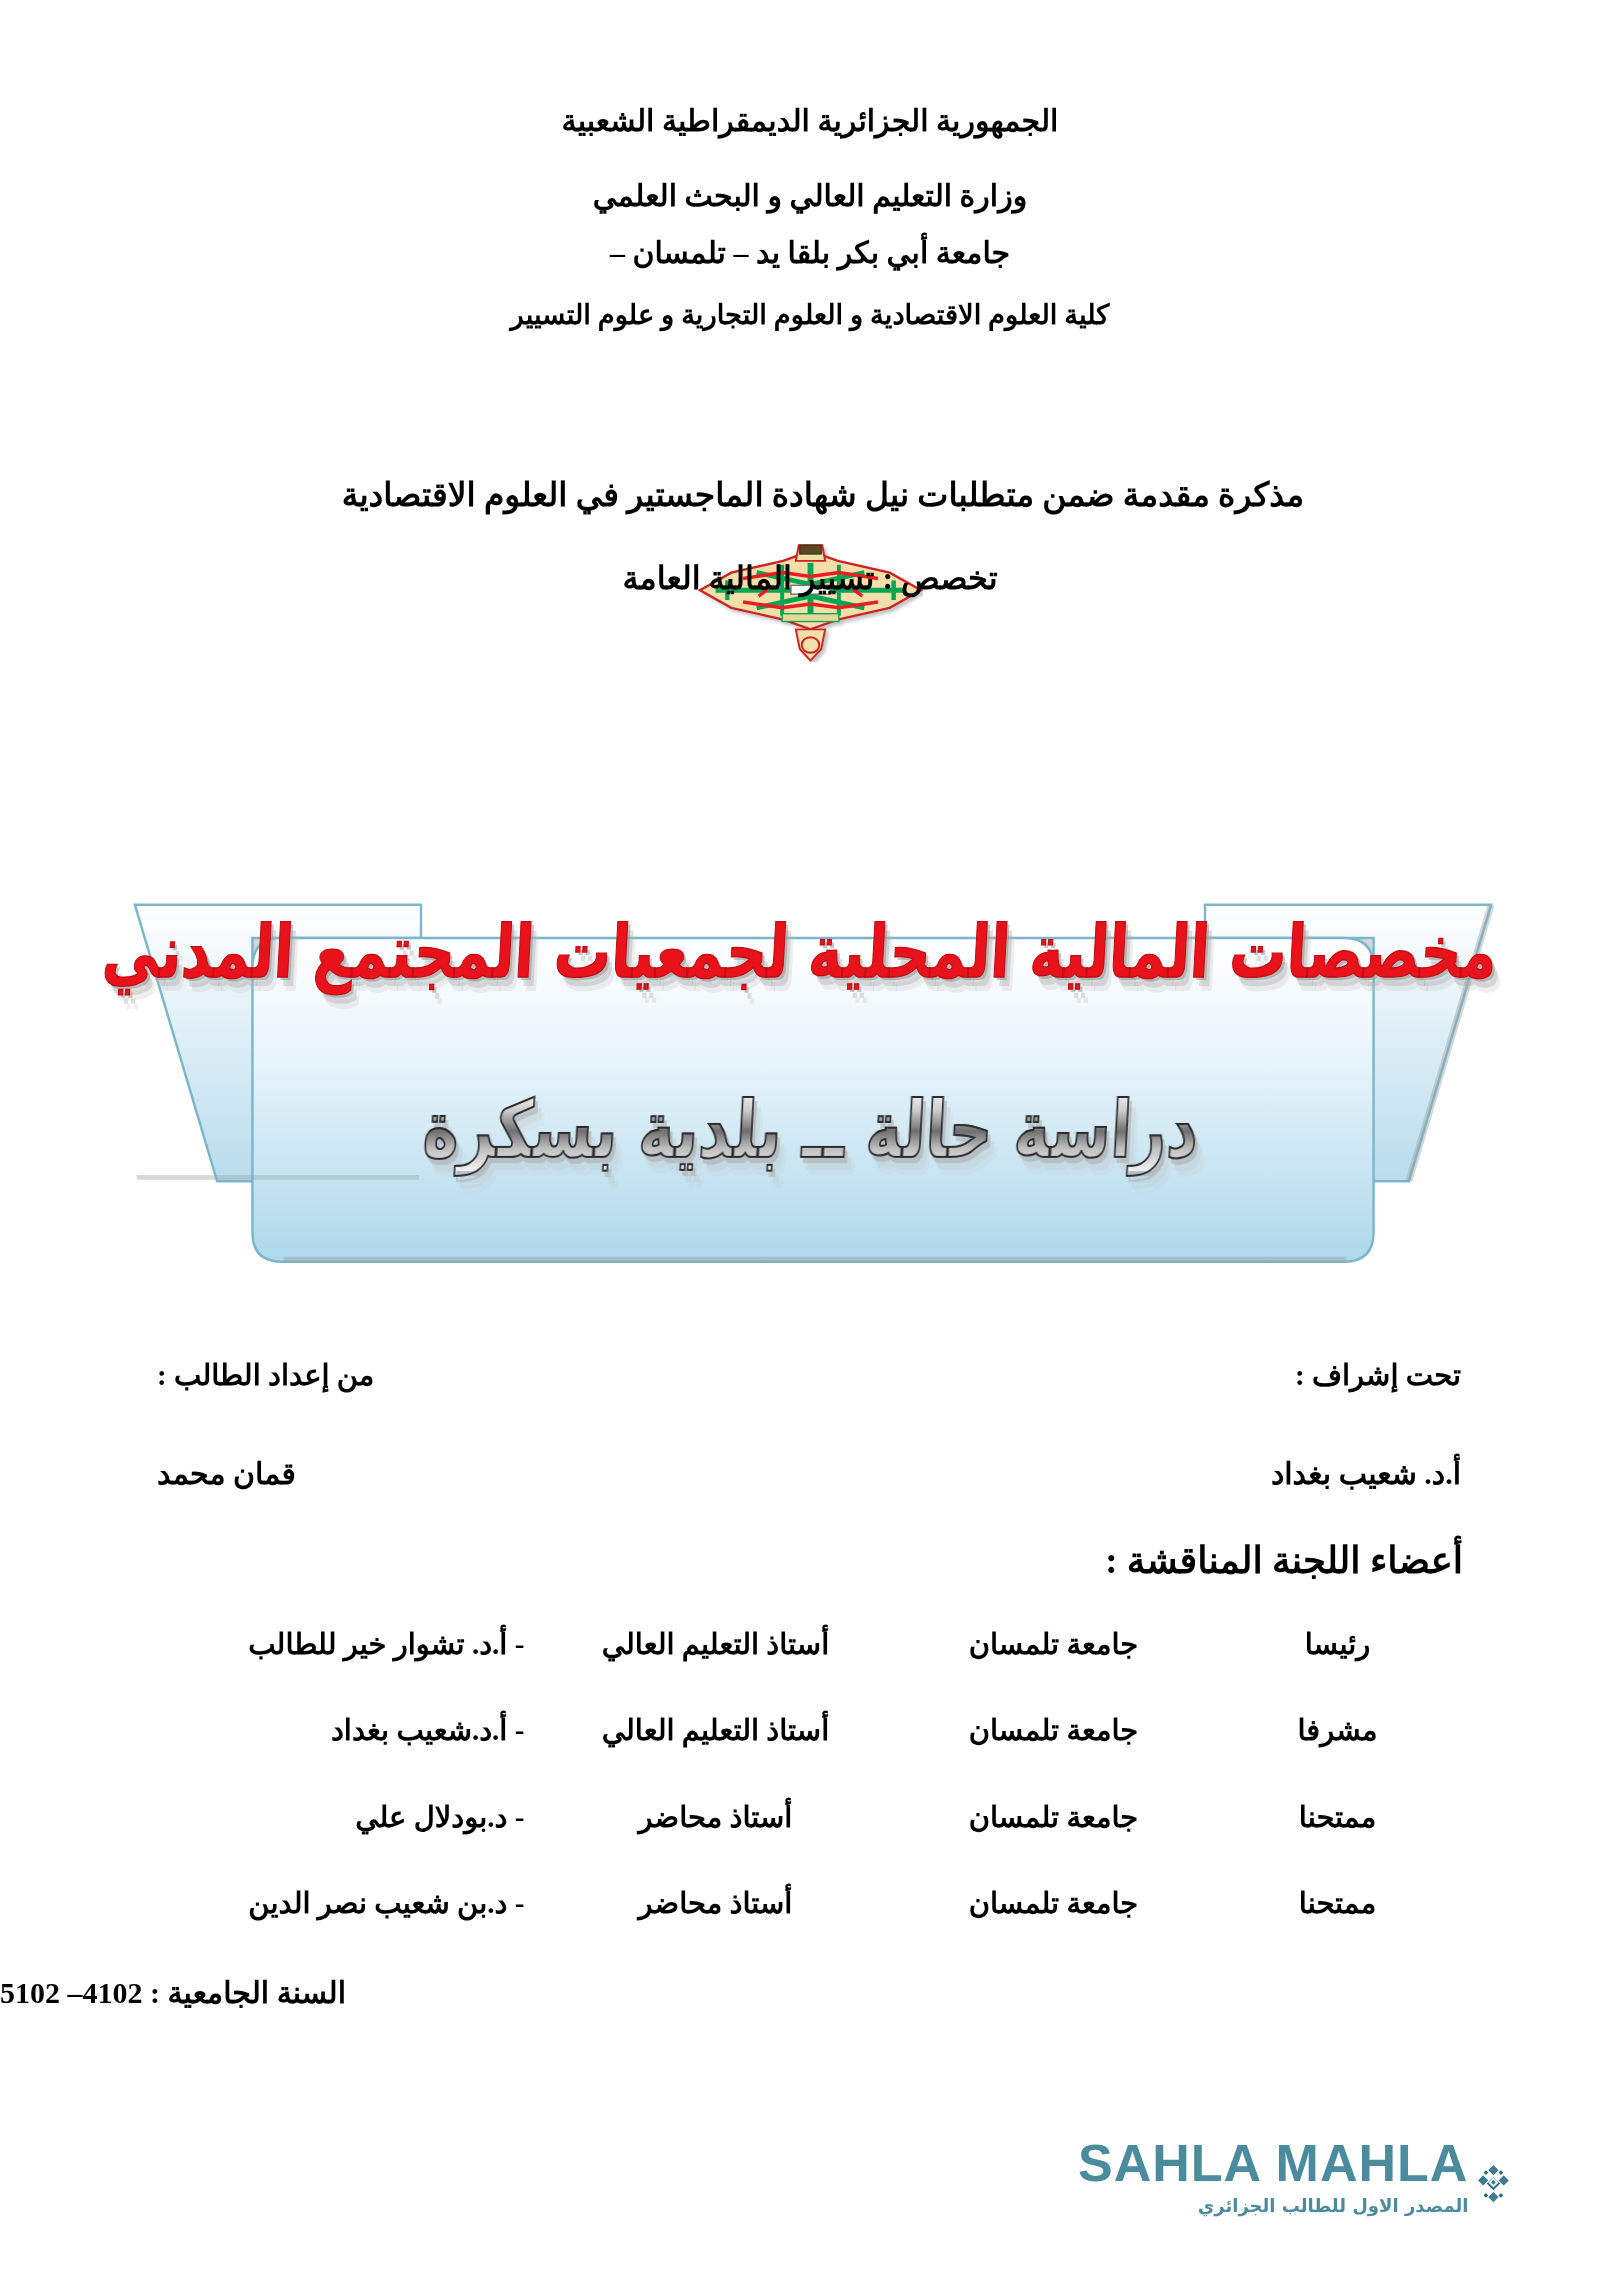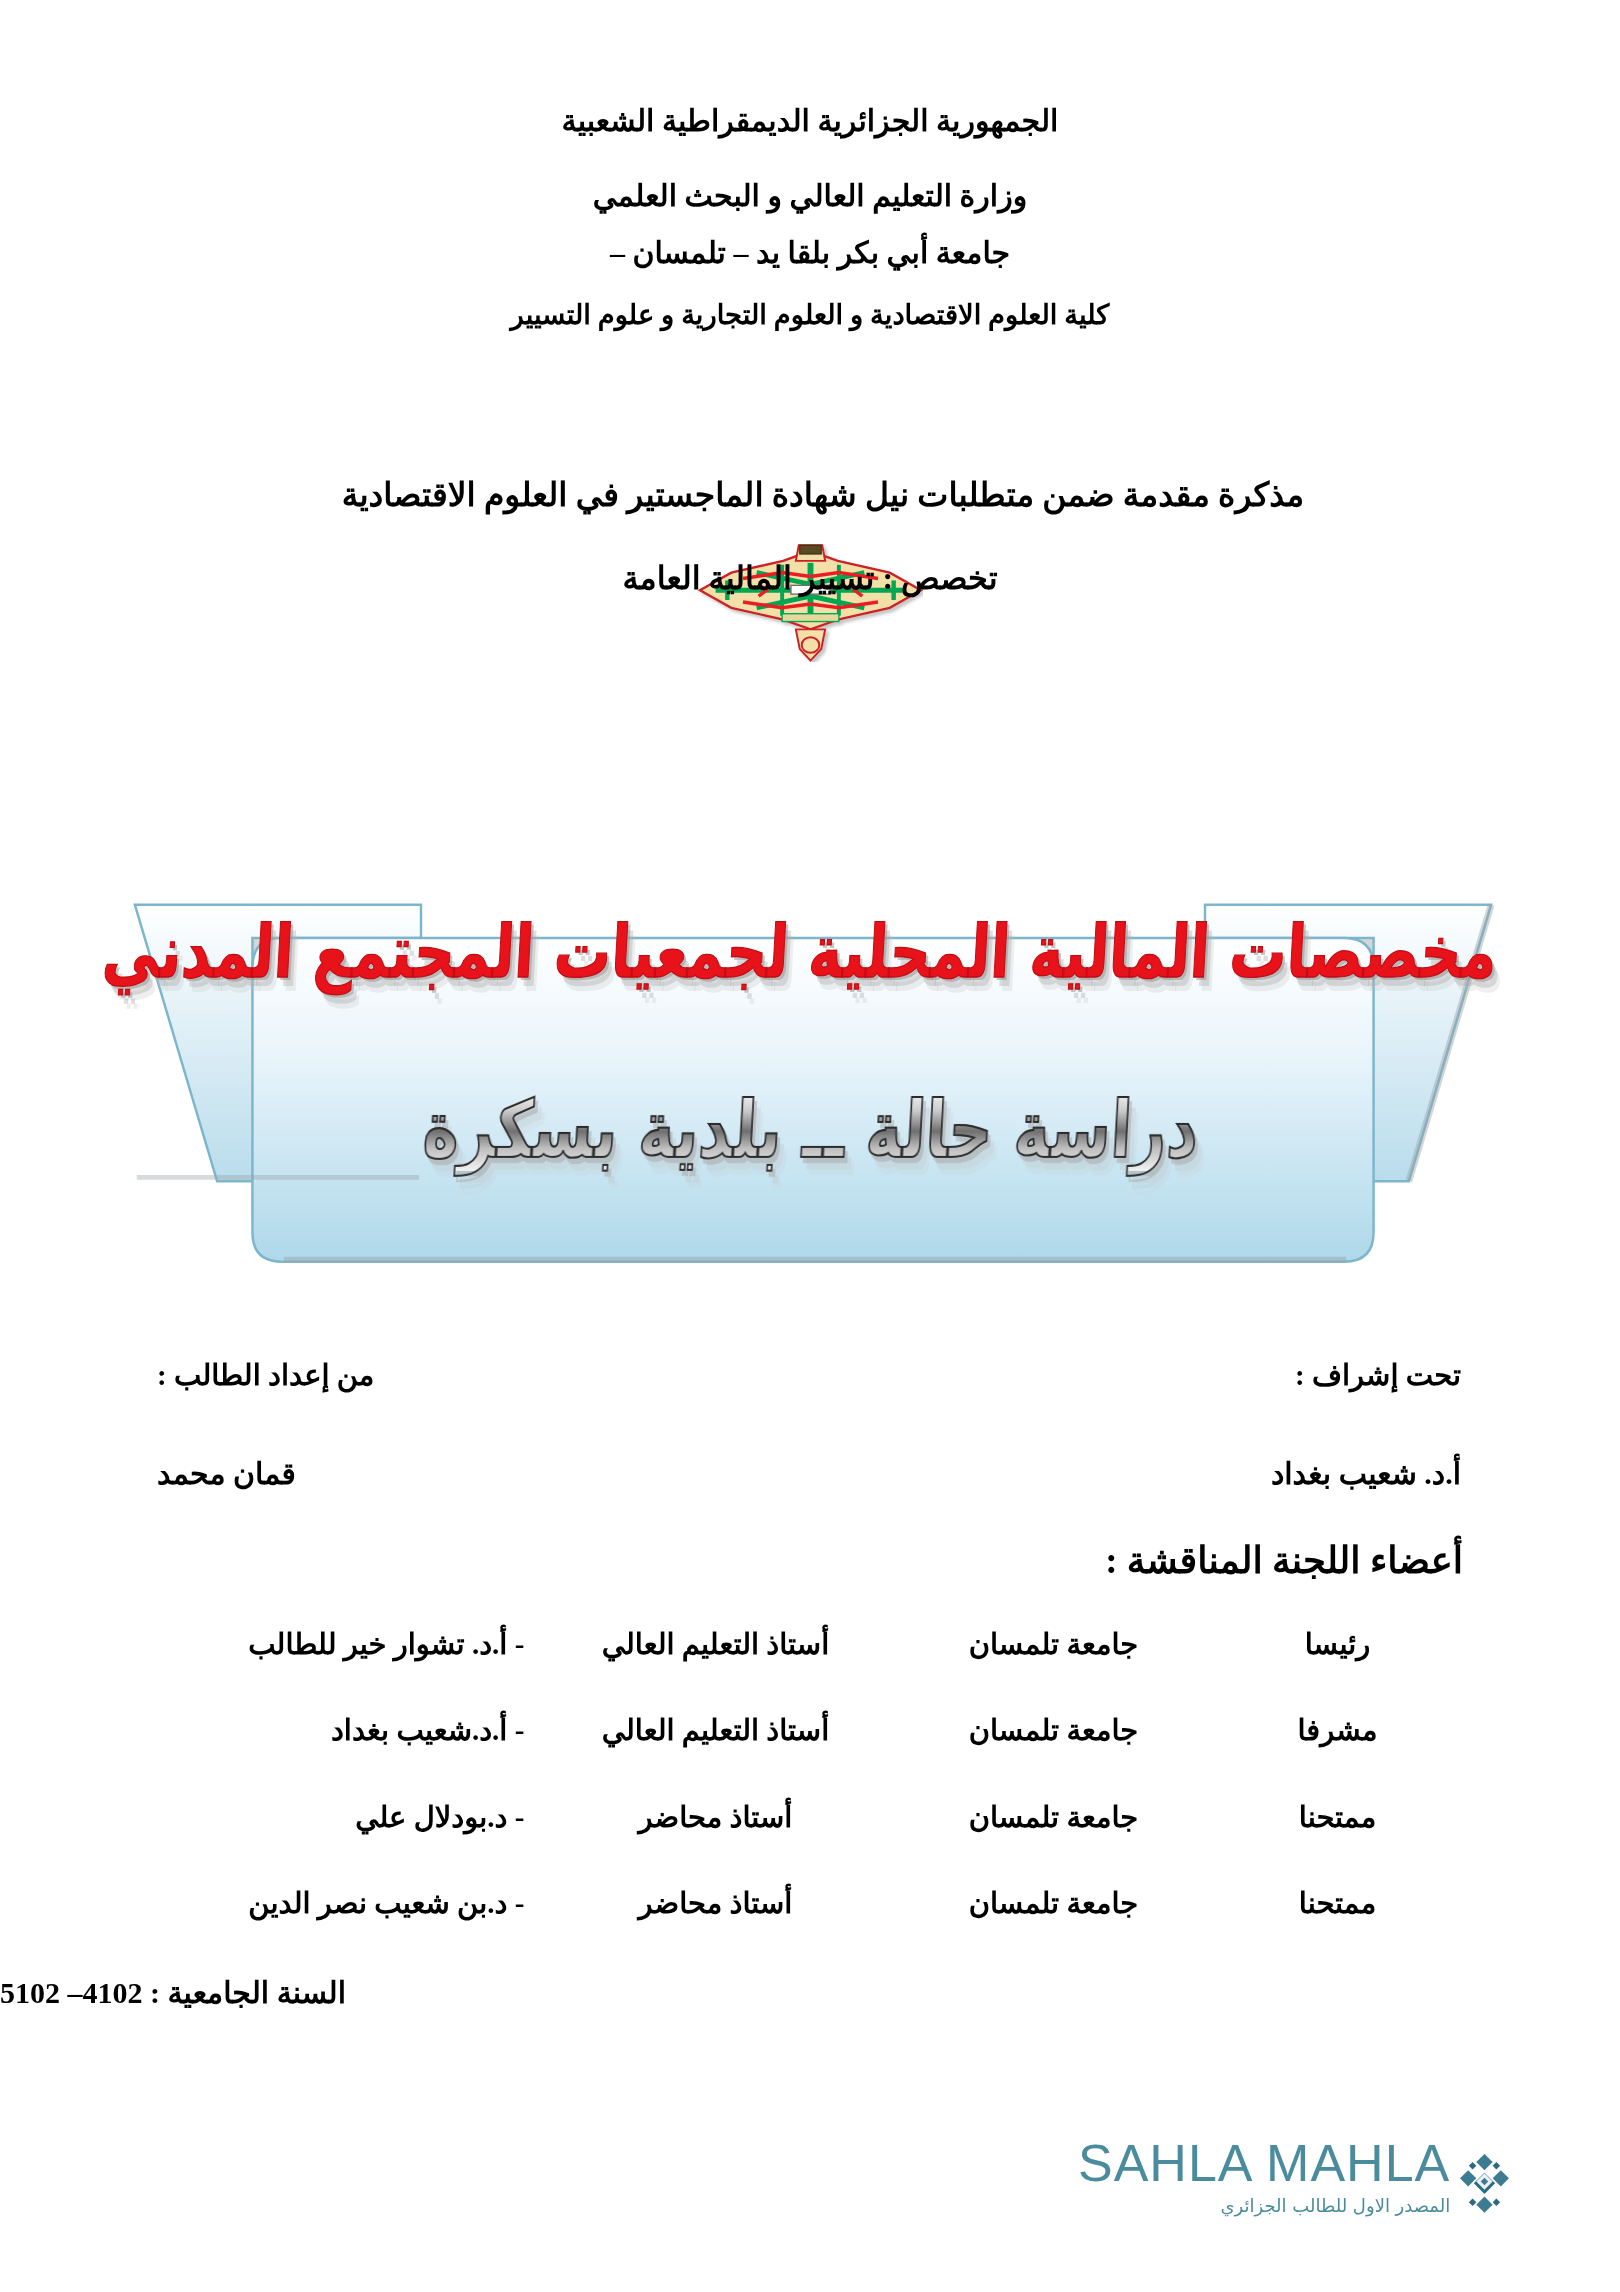--- a/index.html
+++ b/index.html
@@ -147,20 +147,21 @@
   #footer-logo{
     position:absolute;
     left:1078px;
     top:2137px;
     width:431px;
     height:127px;
     display:flex;
     align-items:flex-start;
     justify-content:center;
     direction:ltr;
+    font-weight:bold;
   }
   #footer-logo .logo-text{
     display:flex;
     flex-direction:column;
     align-items:flex-end;
     margin-right:9.8px;
   }
   #logo-wordmark{
     font-family:"Liberation Sans", sans-serif;
     font-size:52px;

